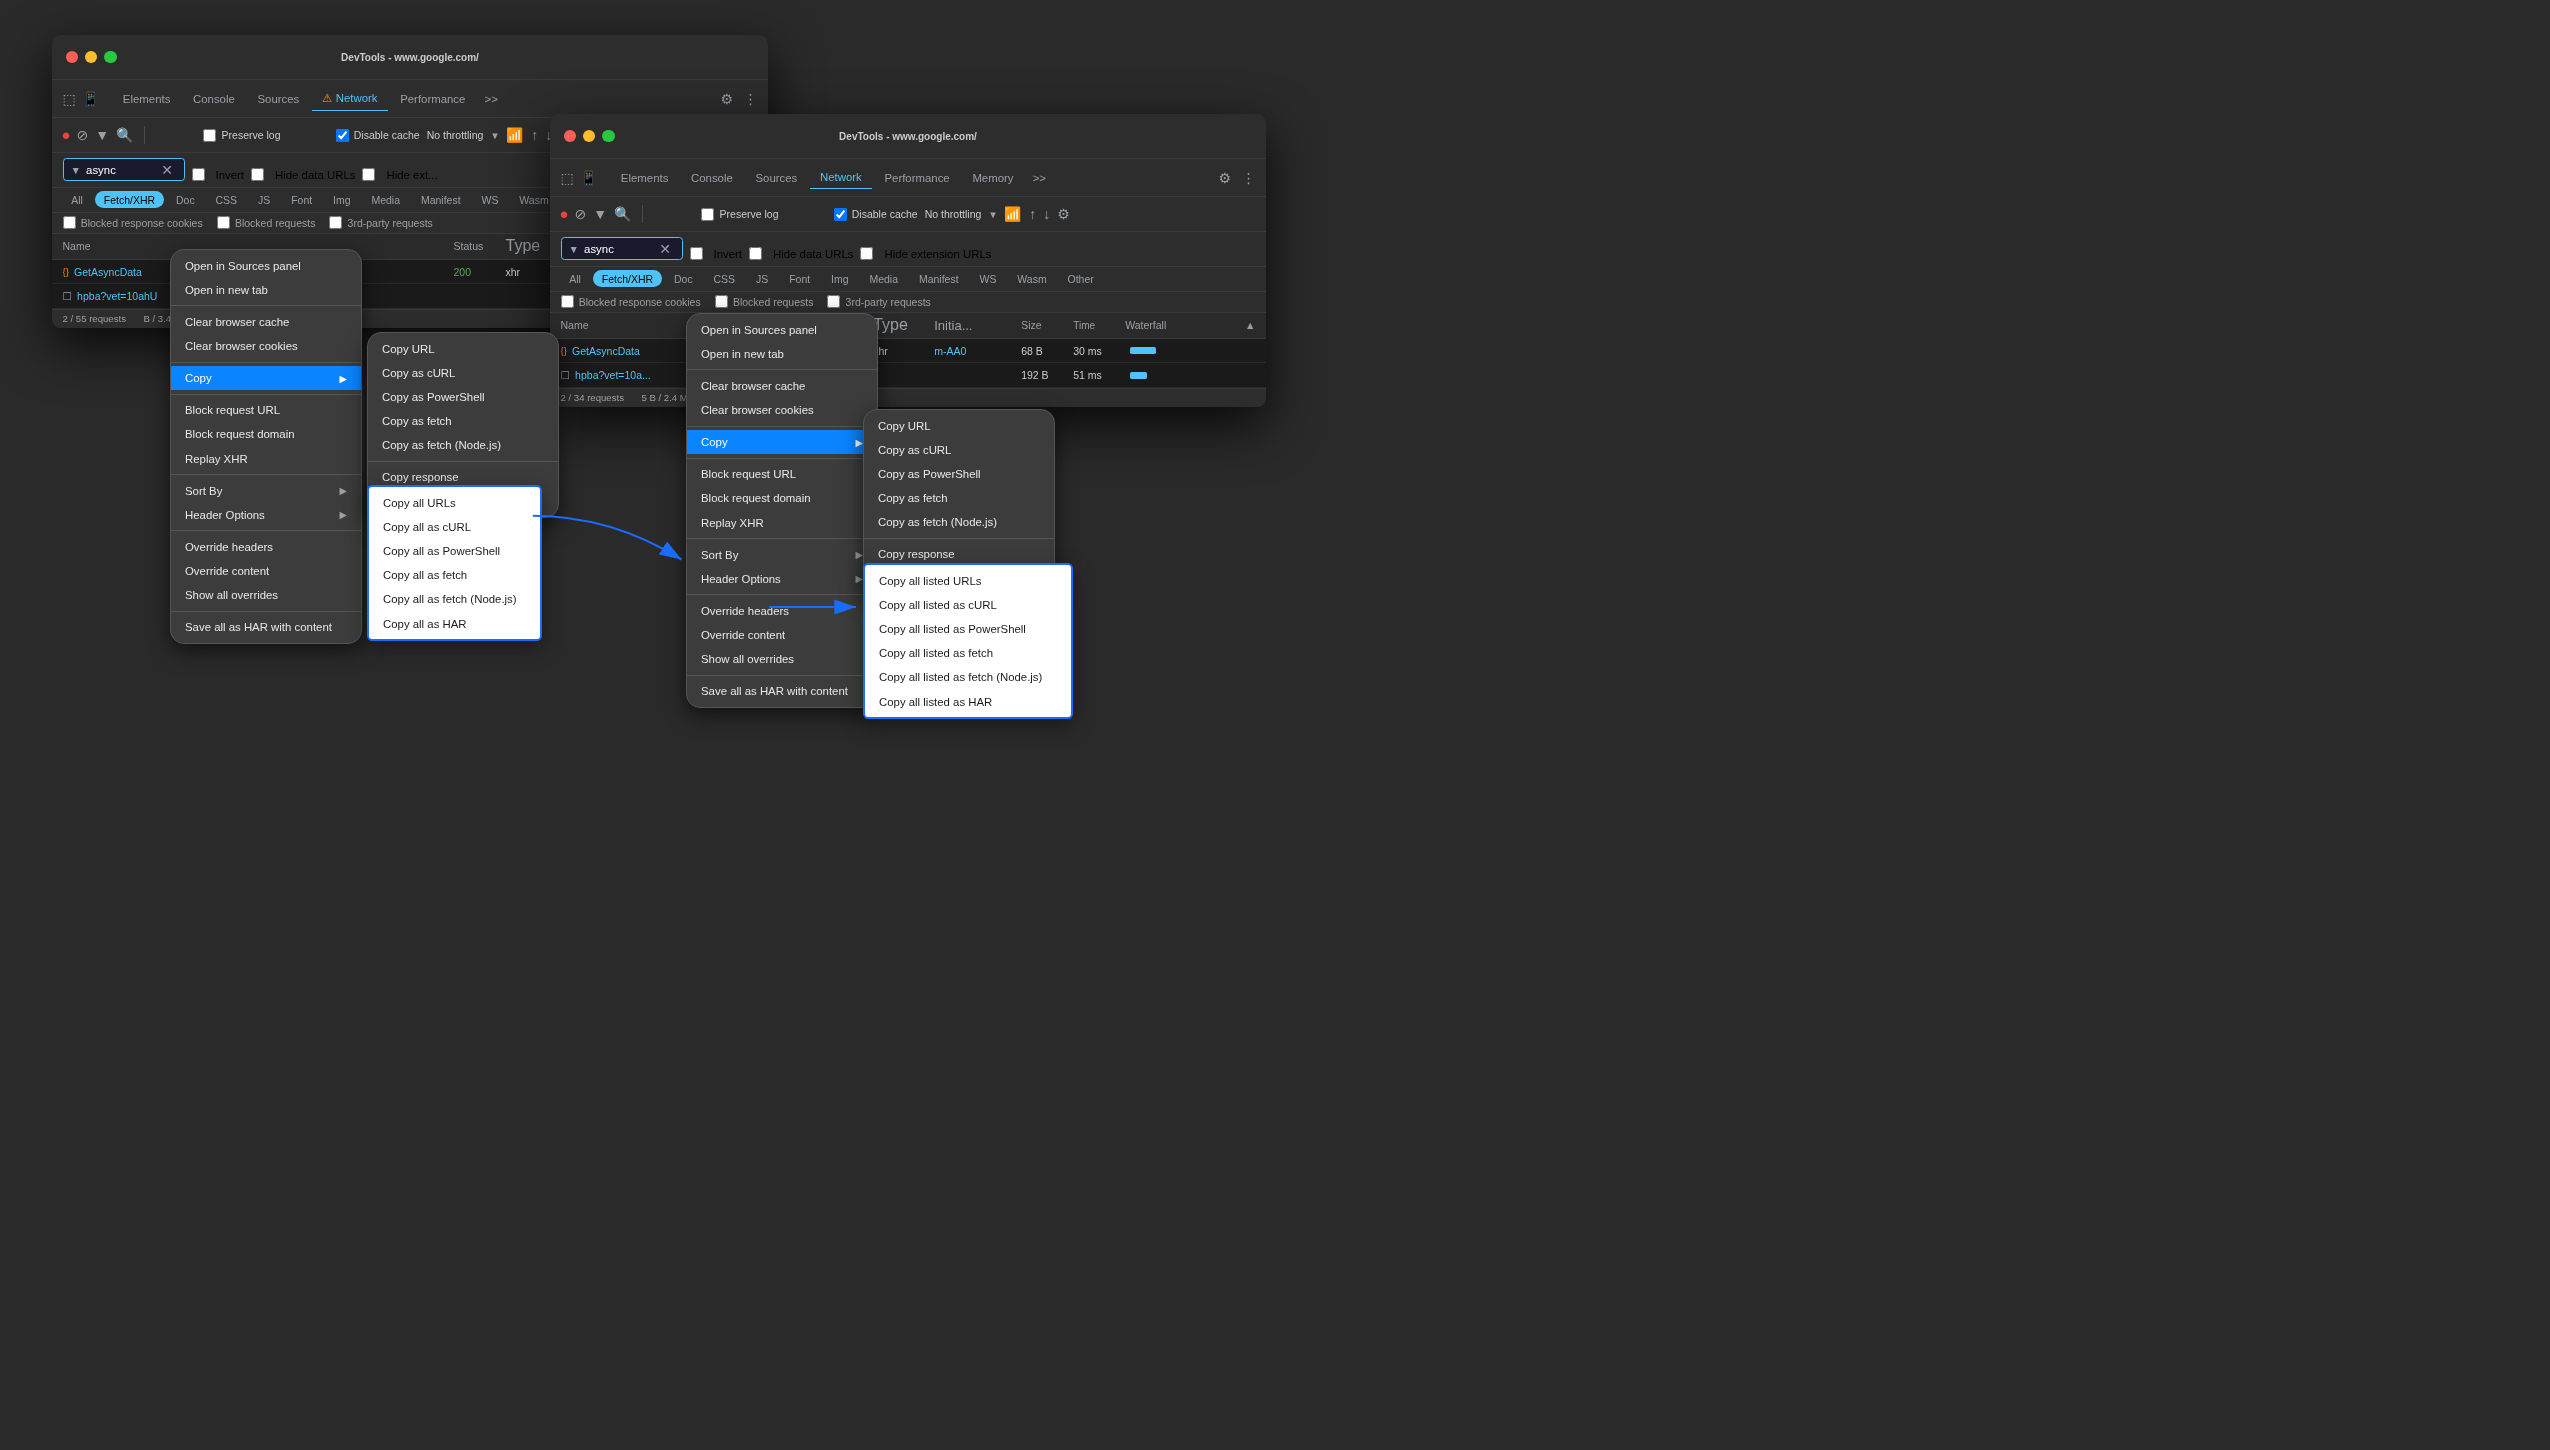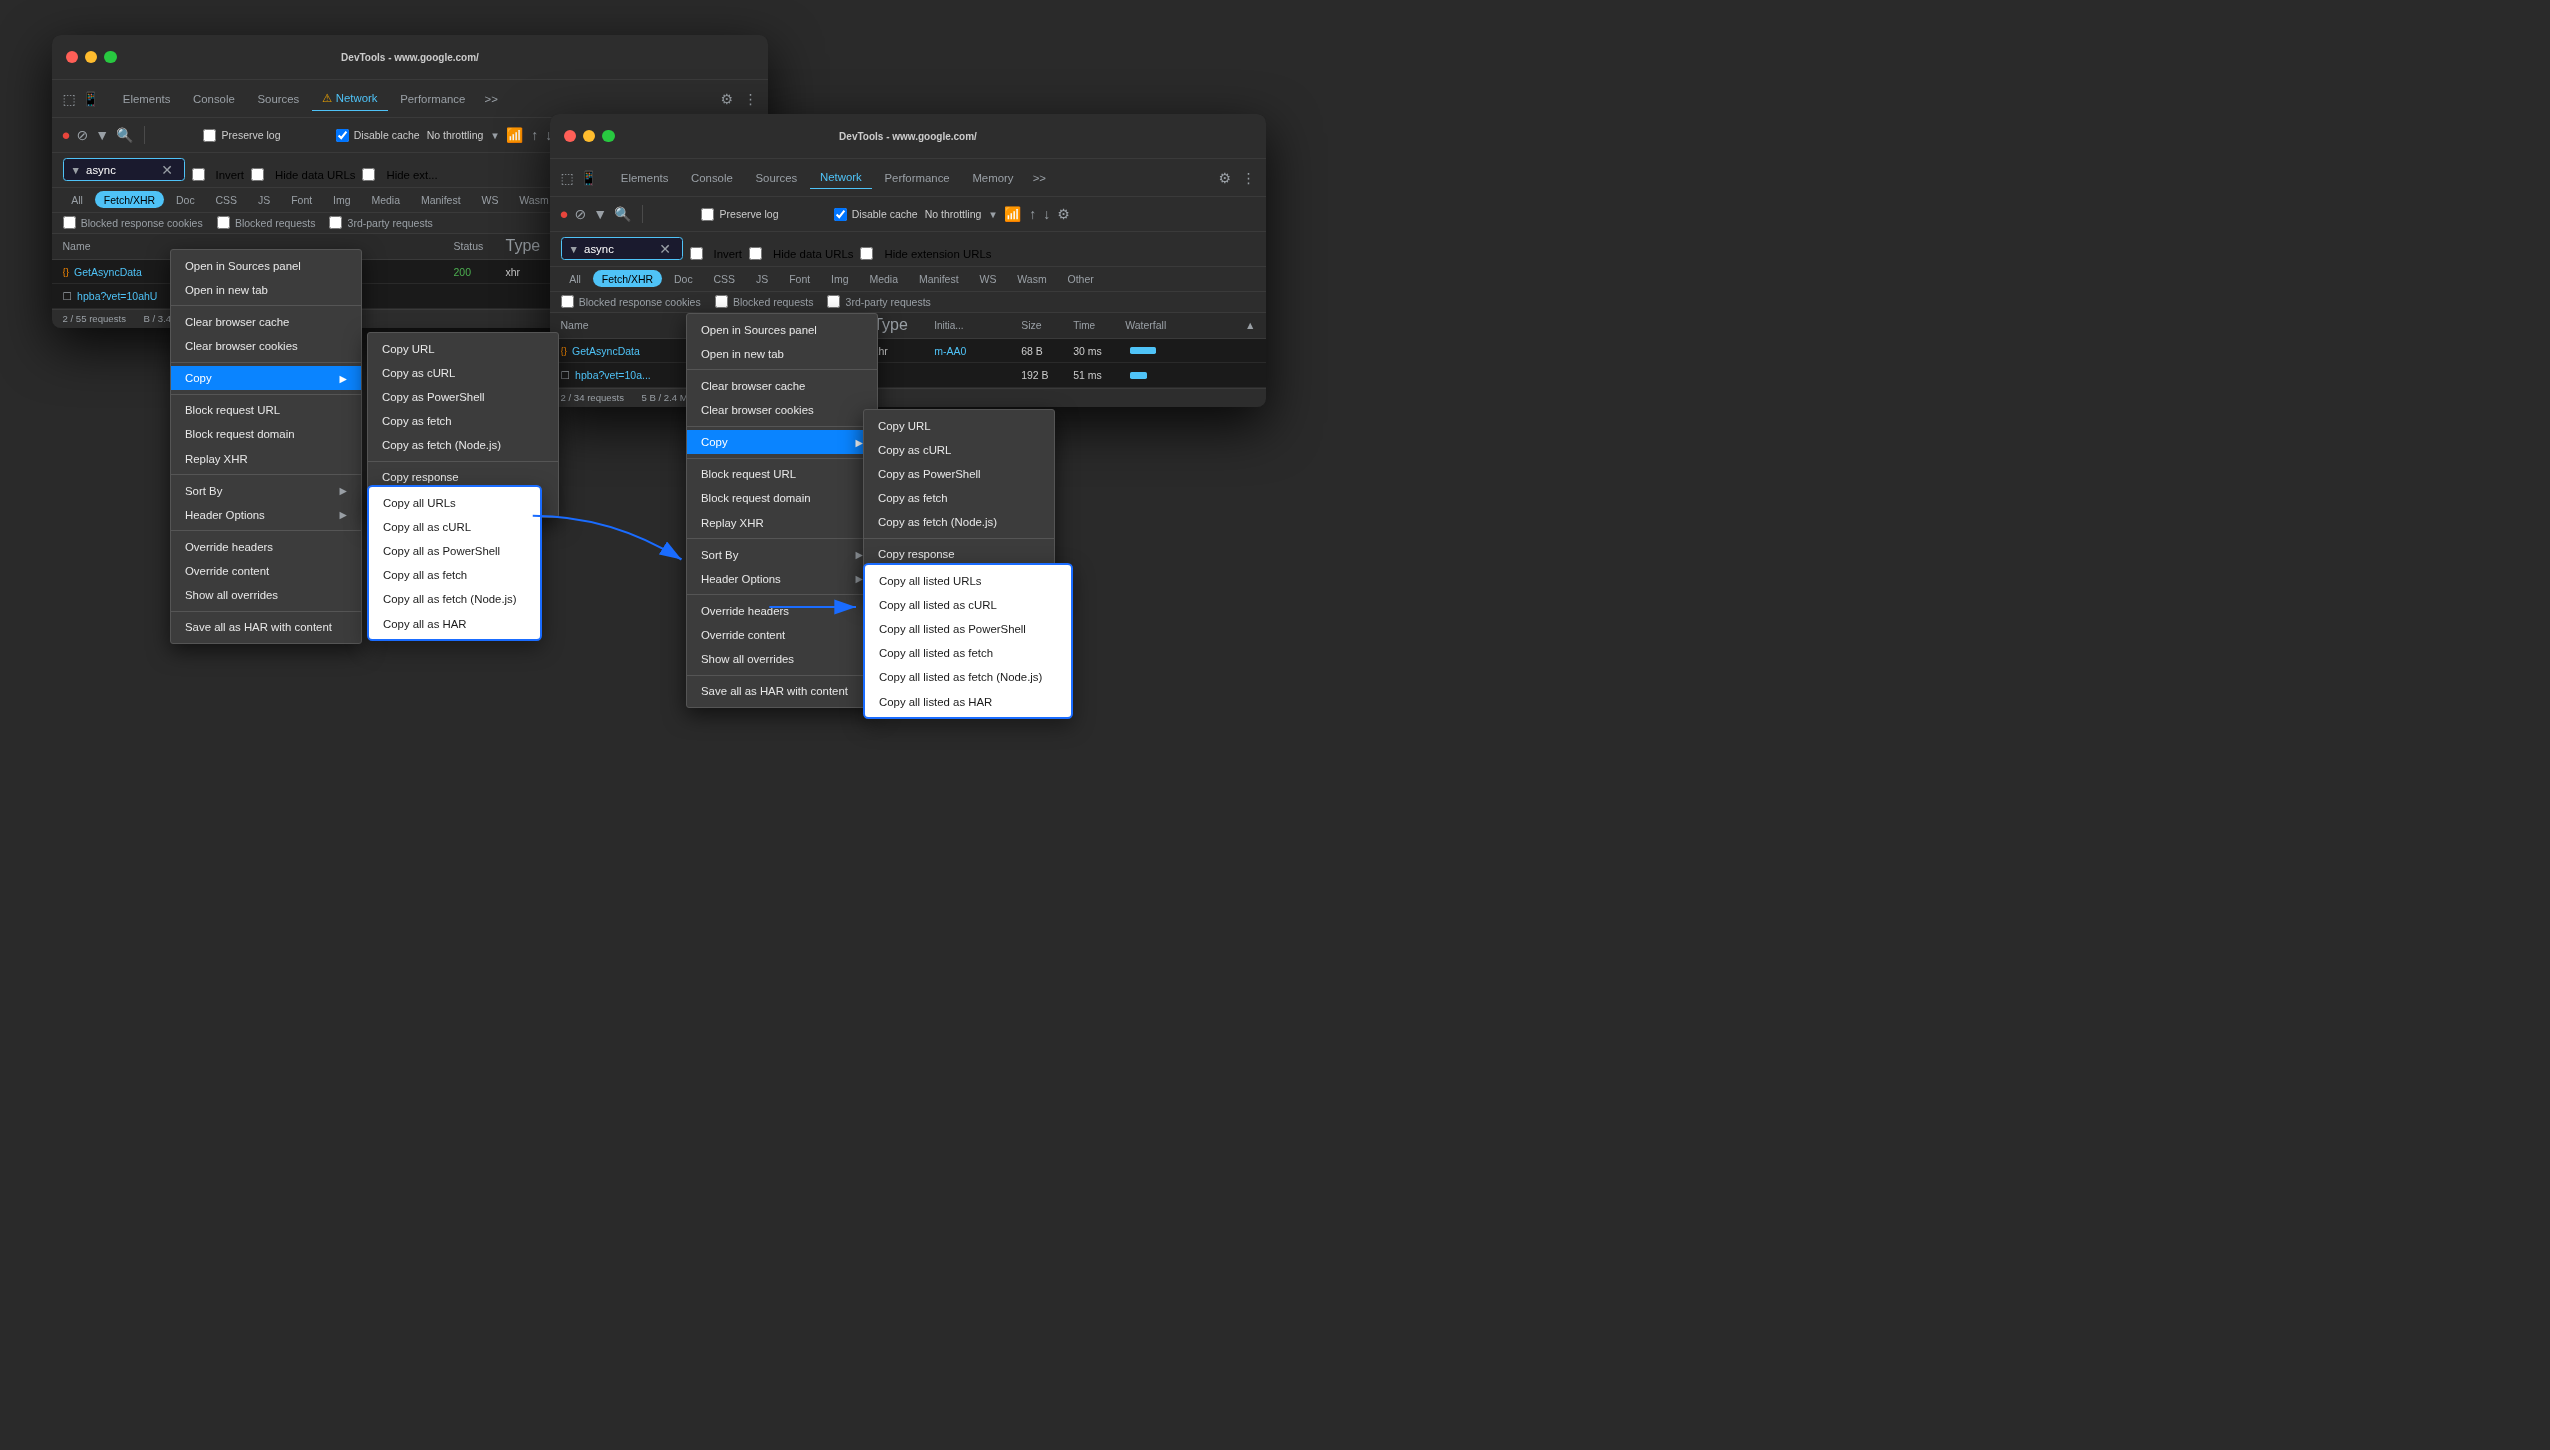--- a/index.html
+++ b/index.html
@@ -248,21 +248,21 @@
       align-items: center;
       background: #2a2a2a;
       border-bottom: 0.9px solid #3a3a3a;
       height: 26px;
       padding: 0 10.5px;
     }
 
     .col-name { flex: 2; color: #9aa0a6; font-size: 10.5px; }
     .col-status { width: 52px; color: #9aa0a6; font-size: 10.5px; }
     .col-type { width: 61px; color: #9aa0a6; font-size: 16px; }
-    .col-initiator { width: 87px; color: #9aa0a6; font-size: 10px; }
+    .col-initiator { width: 87px; color: #9aa0a6; font-size: 13px; }
     .col-size { width: 52px; color: #9aa0a6; font-size: 10.5px; }
     .col-time { width: 52px; color: #9aa0a6; font-size: 10px; }
     .col-waterfall { flex: 1; color: #9aa0a6; font-size: 10.5px; display: flex; align-items: center; justify-content: space-between; }
 
     .table-row {
       display: flex;
       align-items: center;
       height: 24.5px;
       padding: 0 10.5px;
       border-bottom: 0.9px solid #2a2a2a;
@@ -291,21 +291,21 @@
       border-top: 0.9px solid #3a3a3a;
       display: flex;
       gap: 17.5px;
     }
 
     
     .context-menu {
       position: absolute;
       background: #3c3c3c;
       border: 0.9px solid #555;
-      border-radius: 3px;
+      border-radius: 14px;
       box-shadow: 0 7px 21px rgba(0,0,0,0.6);
       min-width: 192px;
       padding: 3.5px 0;
       z-index: 100;
     }
 
     .menu-item {
       padding: 6.1px 14px;
       color: #e8e8e8;
       cursor: pointer;

